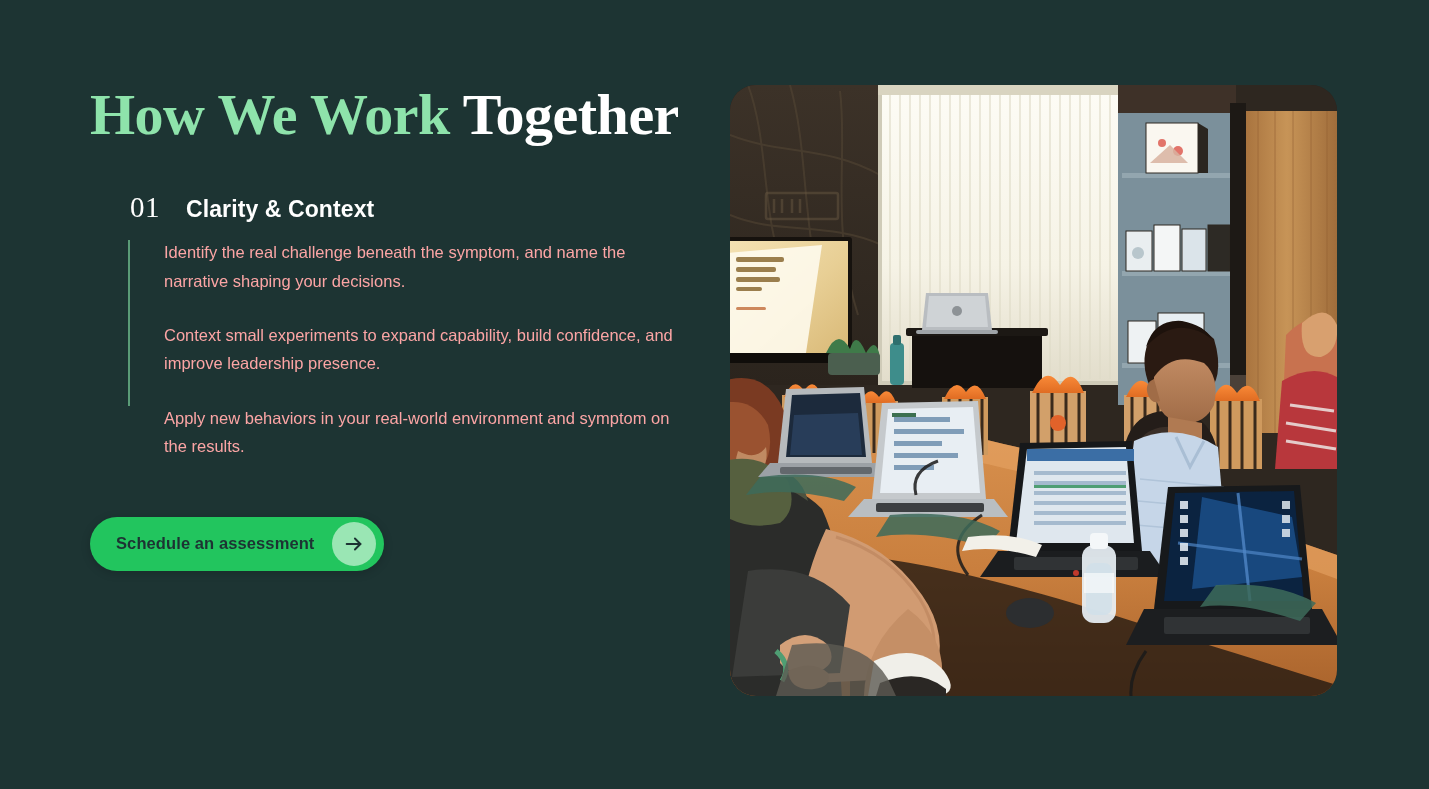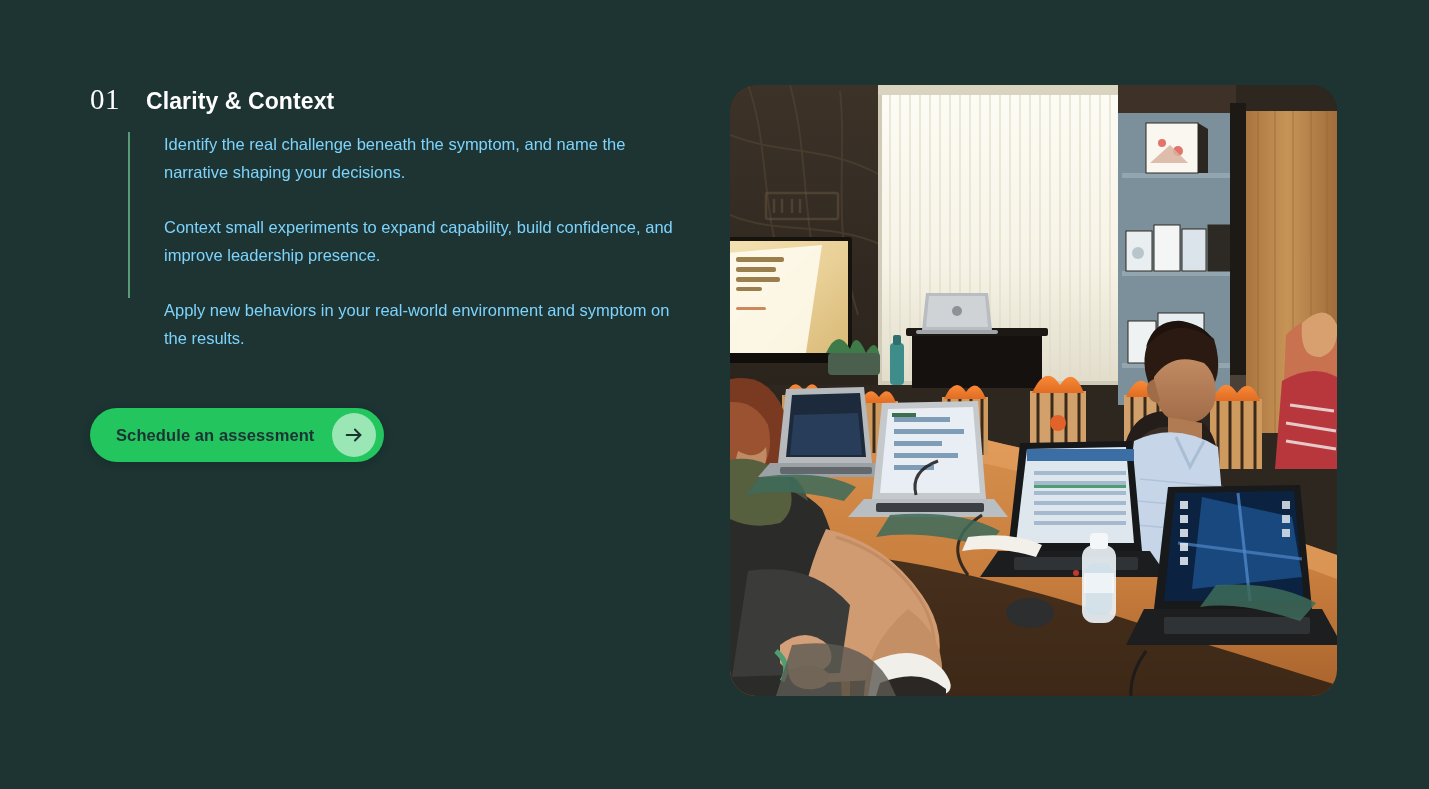--- a/index.html
+++ b/index.html
@@ -41,20 +41,21 @@
 
   .steps { position: relative; }
 
   .step { position: relative; }
   .step + .step { margin-top: 26px; }
 
   .step-head {
     display: flex;
     align-items: baseline;
     gap: 0px;
+    margin-left: 40px;
   }
   .step-num {
     font-family: "Liberation Serif", serif;
     font-size: 29px;
     color: #ffffff;
     width: 56px;
     flex: 0 0 56px;
     line-height: 1;
     letter-spacing: 0.5px;
   }
@@ -78,21 +79,21 @@
     top: 2px;
     bottom: -28px;
     width: 2px;
     background: #5a9b77;
   }
   .step:last-child .rule { display: none; }
   .step-body {
     font-family: "Liberation Sans", sans-serif;
     font-size: 16.5px;
     line-height: 1.72;
-    color: #7dd3fc;
+    color: #fca5a5;
     max-width: 520px;
     margin: 0;
   }
 
   
   .cta-wrap {
     margin-top: 56px;
     margin-left: 0px;
   }
   .cta {
@@ -141,20 +142,21 @@
   }
   .photo svg { display: block; width: 100%; height: 100%; }
 </style>
 </head>
 <body>
 
 <div class="stage">
 
   <div class="left-col">
 
+    <h1 class="headline"><span class="accent">How We Work</span><span class="plain"> Together</span></h1>
 
     <div class="steps">
 
       <div class="step">
         <div class="step-head">
           <div class="step-num">01</div>
           <div class="step-title">Clarity &amp; Context</div>
         </div>
         <div class="step-body-wrap">
           <div class="rule"></div>

